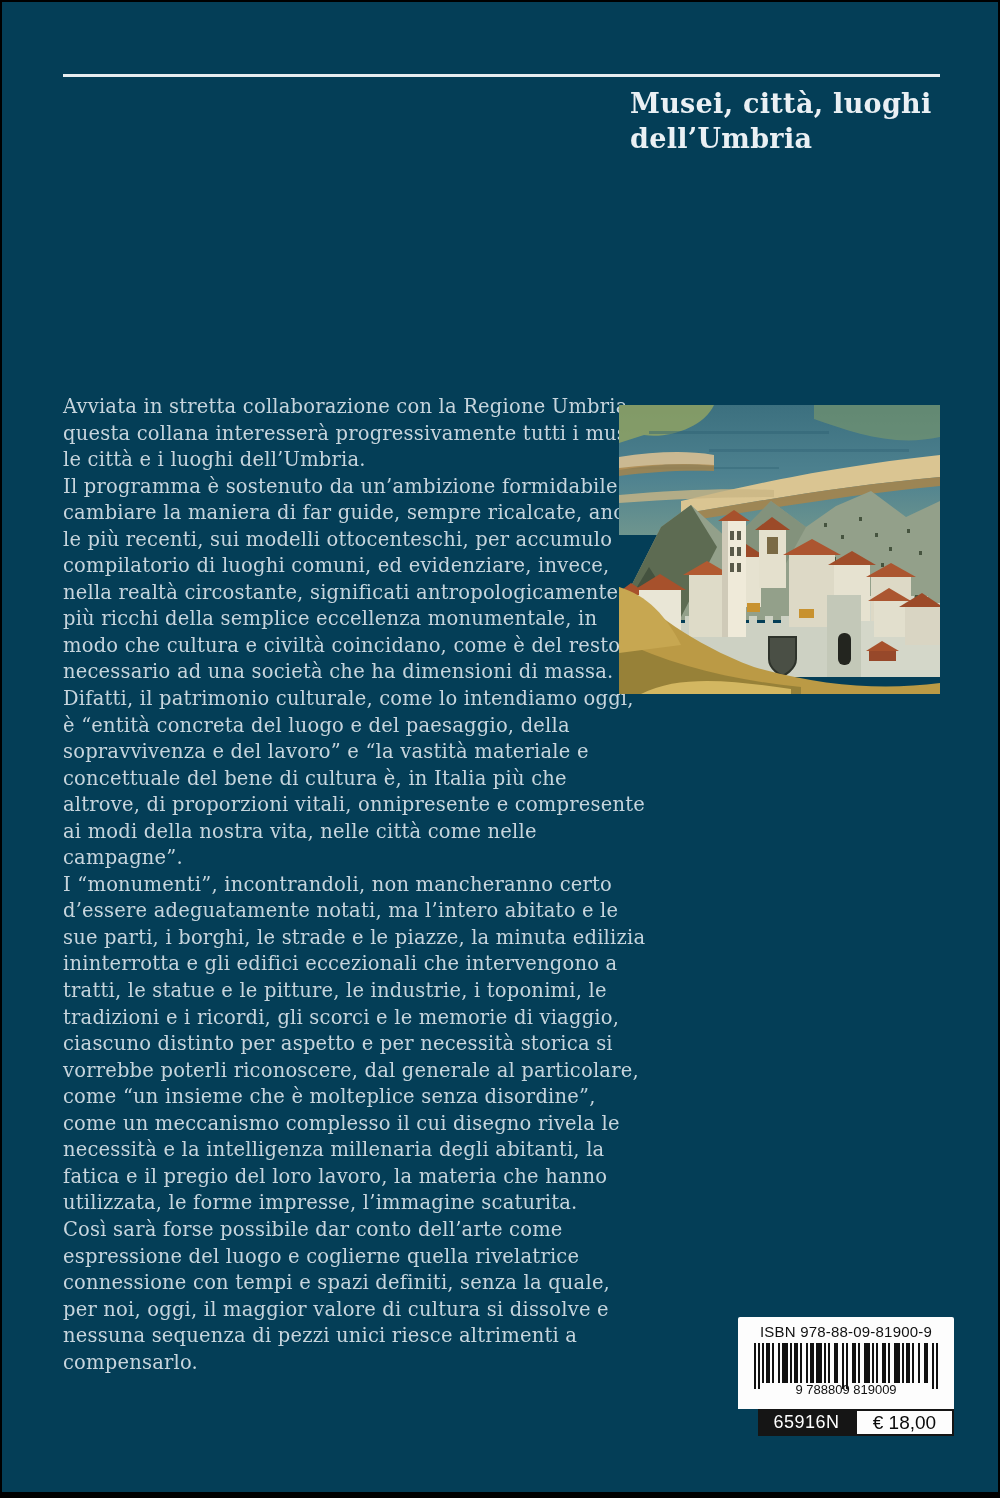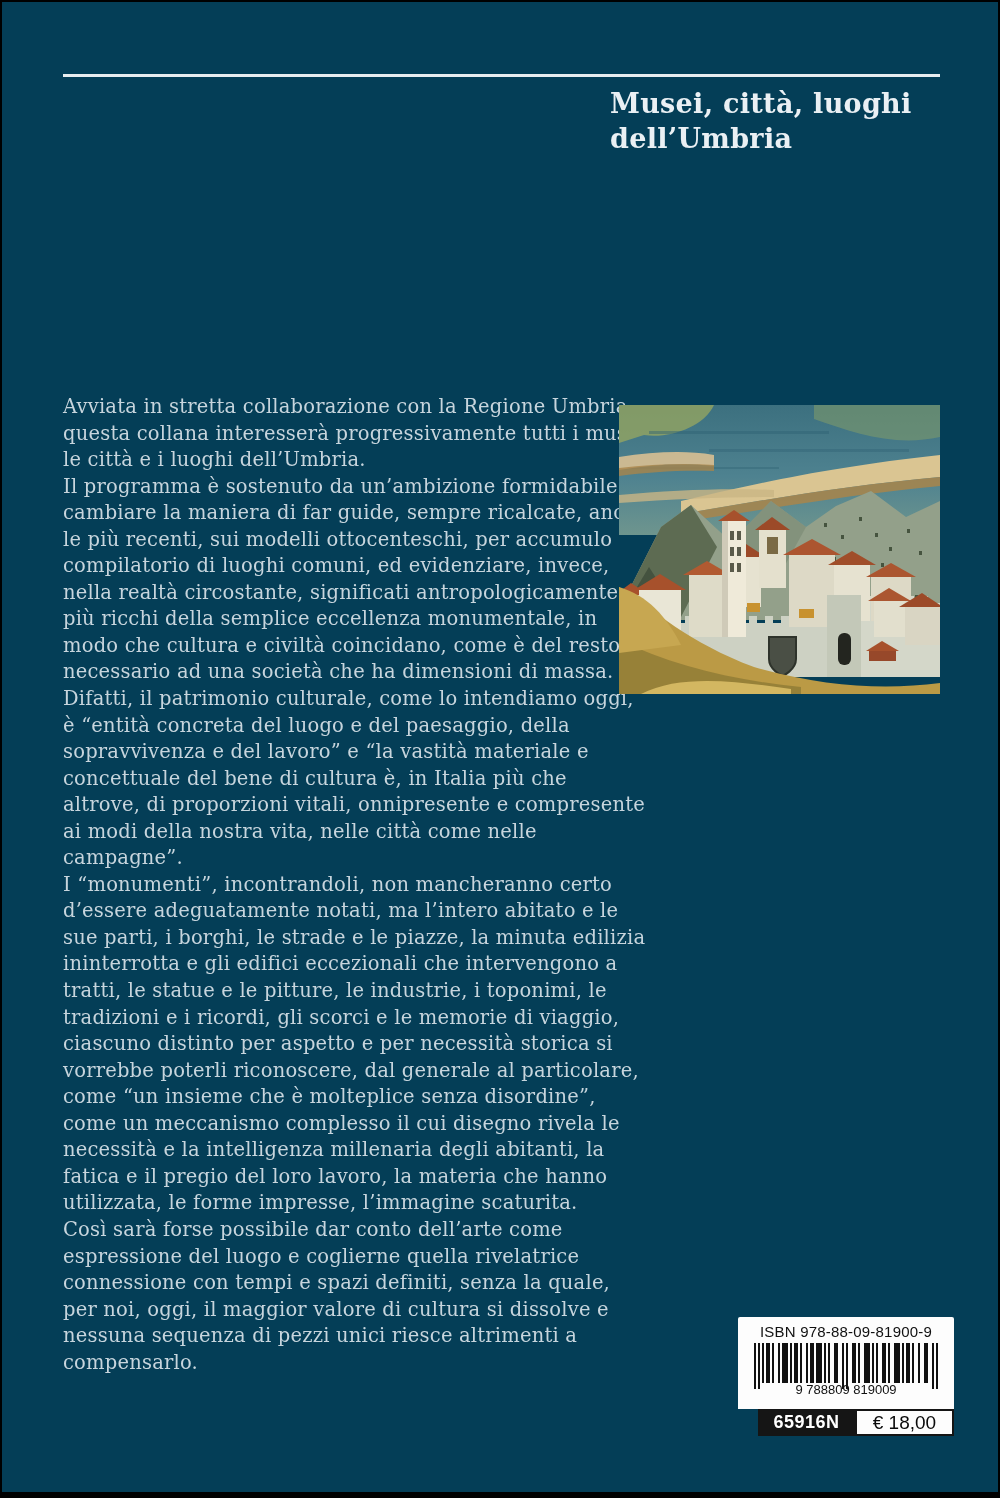--- a/index.html
+++ b/index.html
@@ -13,21 +13,21 @@
     font-family:"DejaVu Serif", serif;
   }
   .bottom-border{
     position:absolute;left:0;bottom:0;width:100%;height:4px;background:#000;
   }
   .rule{
     position:absolute;left:61px;top:72px;width:877px;height:3px;
     background:var(--rule,#e7edf0);
   }
   .title{
-    position:absolute;left:608px;top:84px;width:320px;
+    position:absolute;left:628px;top:84px;width:320px;
     color:var(--title,#eaf0f4);
     font-size:27px;font-weight:bold;line-height:35px;
     white-space:pre-line;
     letter-spacing:0.3px;
   }
   .body-text{
     position:absolute;left:61px;top:392px;width:575px;
     color:var(--text,#c7d5dd);
     font-size:19.5px;line-height:26.55px;
     white-space:pre;
@@ -50,21 +50,21 @@
     font-size:15px;color:#111;letter-spacing:0.2px;
     display:block;margin-top:4px;
   }
   .bars{display:block;margin:3px auto 0 auto;}
   .barcode-row{
     display:flex;height:27px;
   }
   .code-cell{
     width:107px;background:#151515;color:#fff;
     display:flex;align-items:center;justify-content:center;
-    font-size:18px;font-weight:bold;letter-spacing:0.5px;margin-left:20px;
+    font-size:18px;font-weight:normal;letter-spacing:0.5px;margin-left:20px;
   }
   .price-cell{
     width:109px;background:#fdfdfd;color:#0a0a0a;
     border:2px solid #151515;box-sizing:border-box;
     display:flex;align-items:center;justify-content:center;
     font-size:19px;font-weight:normal;
   }
 </style>
 </head>
 <body>

